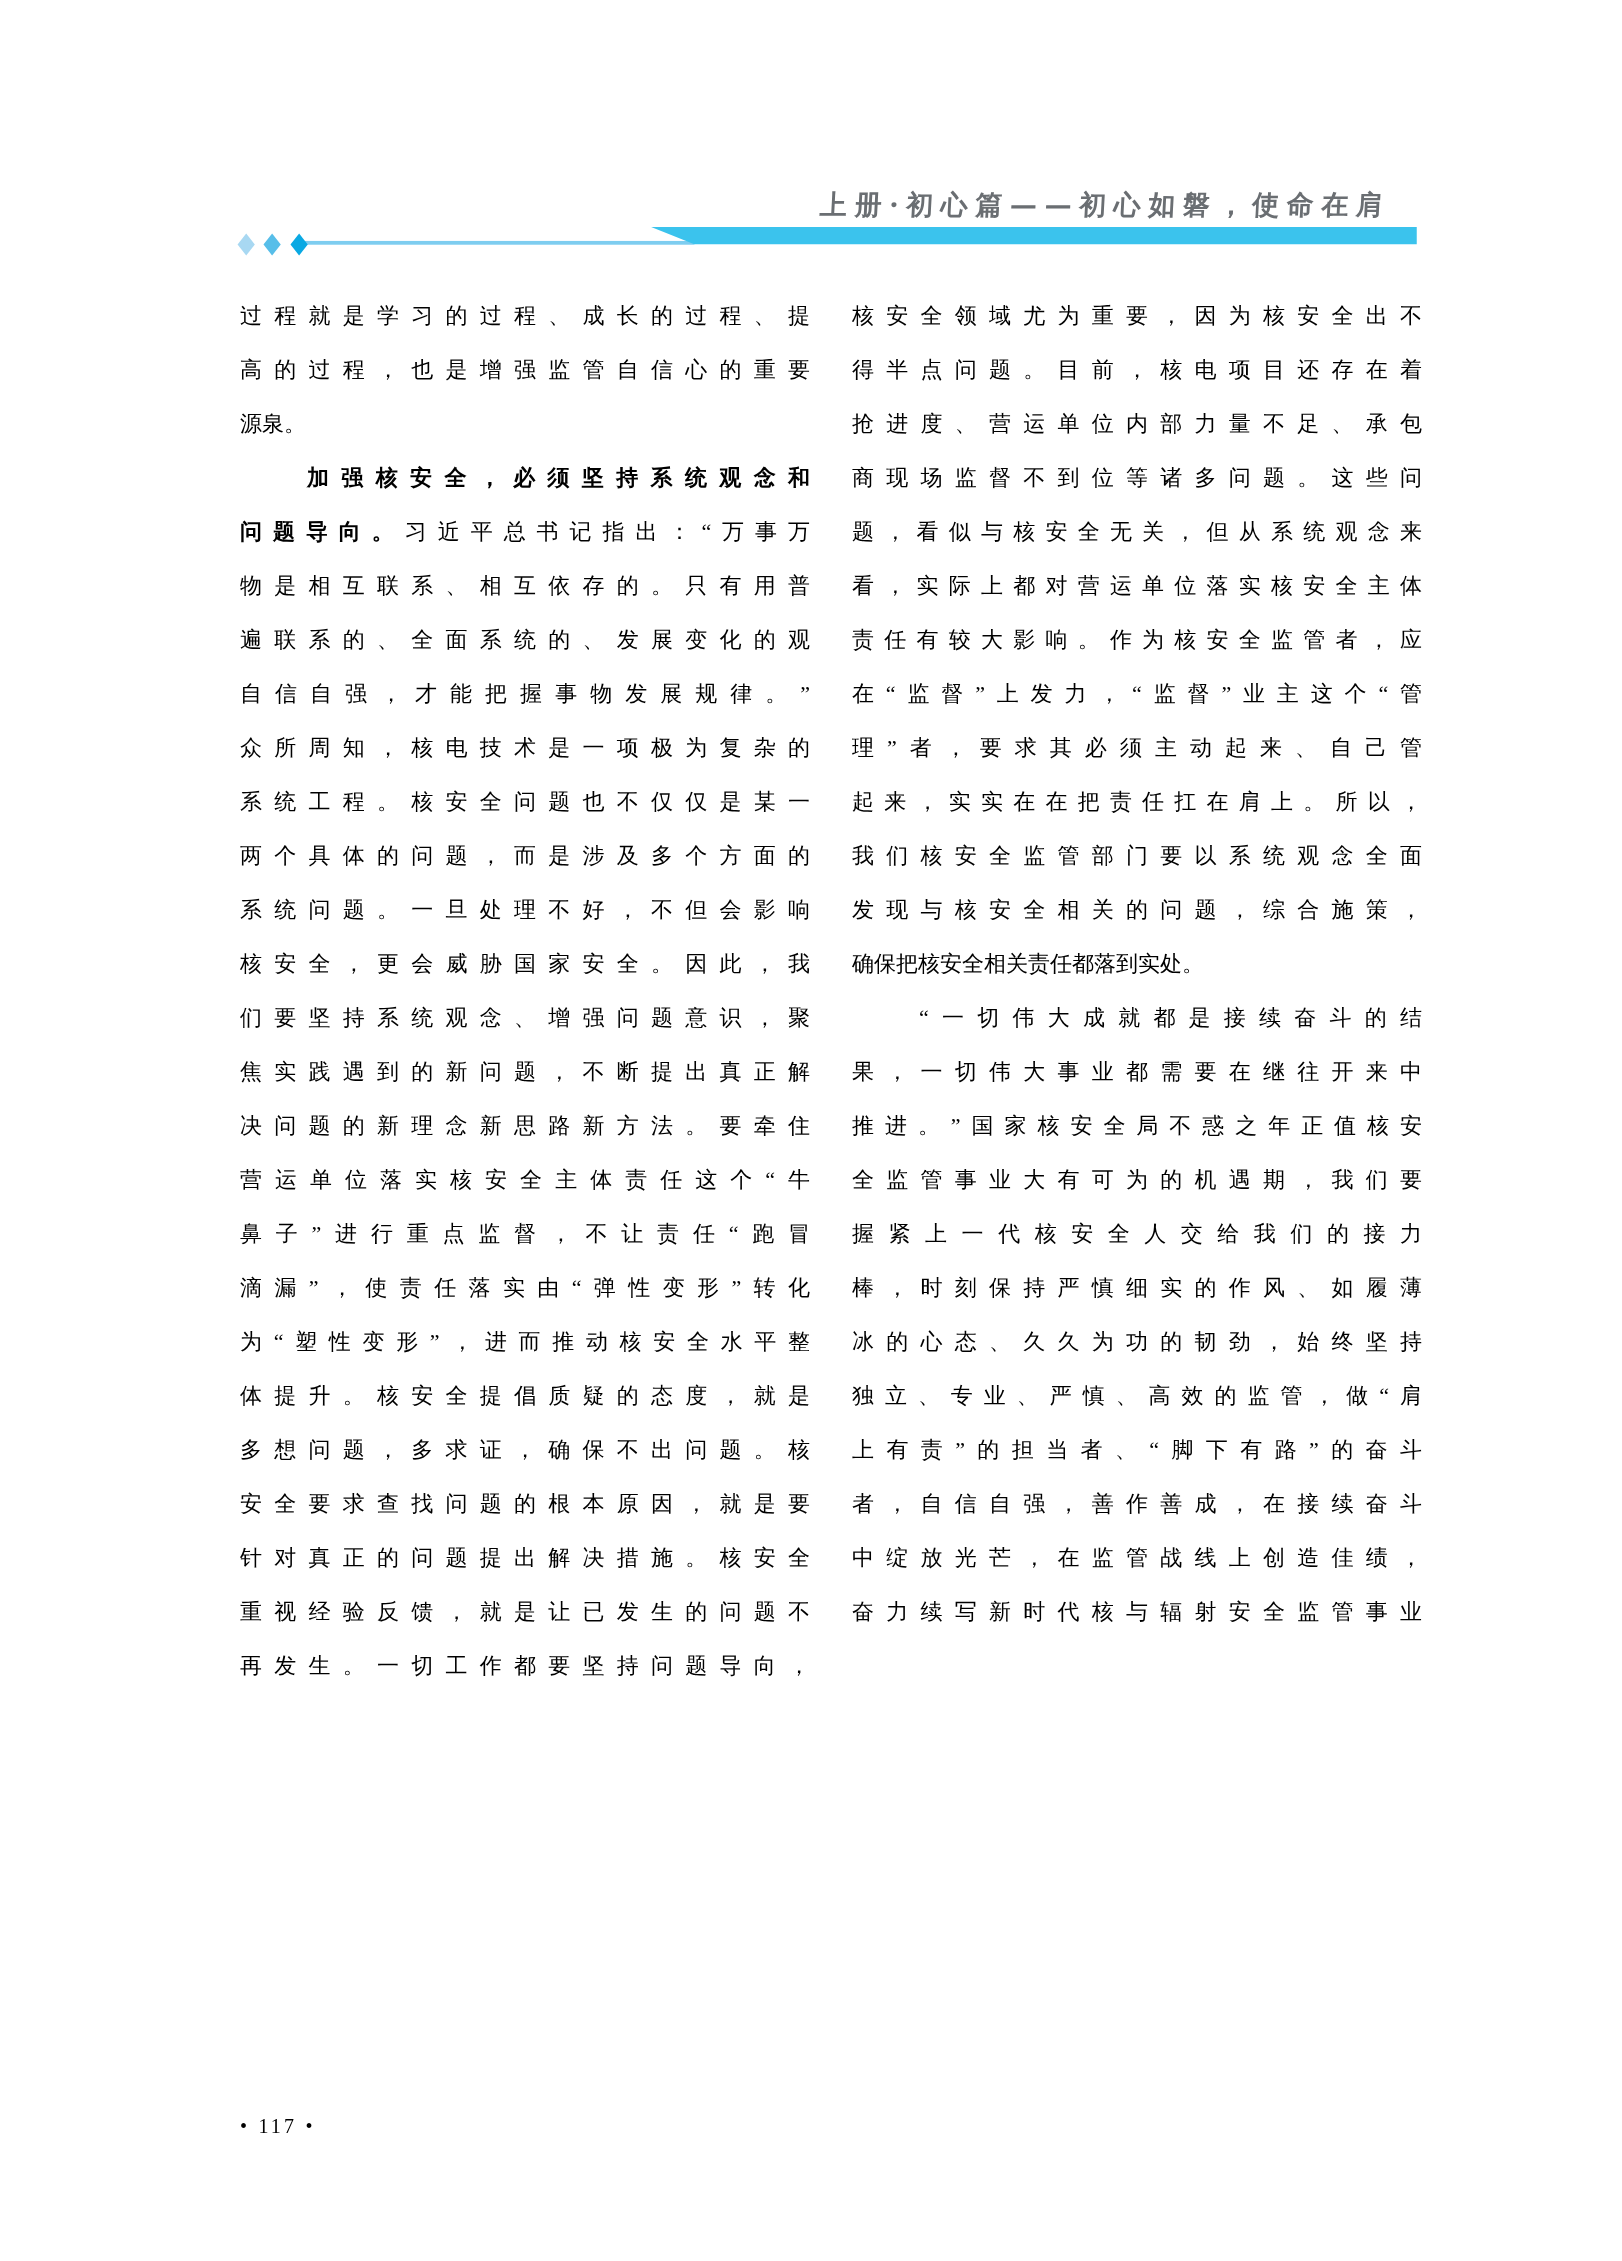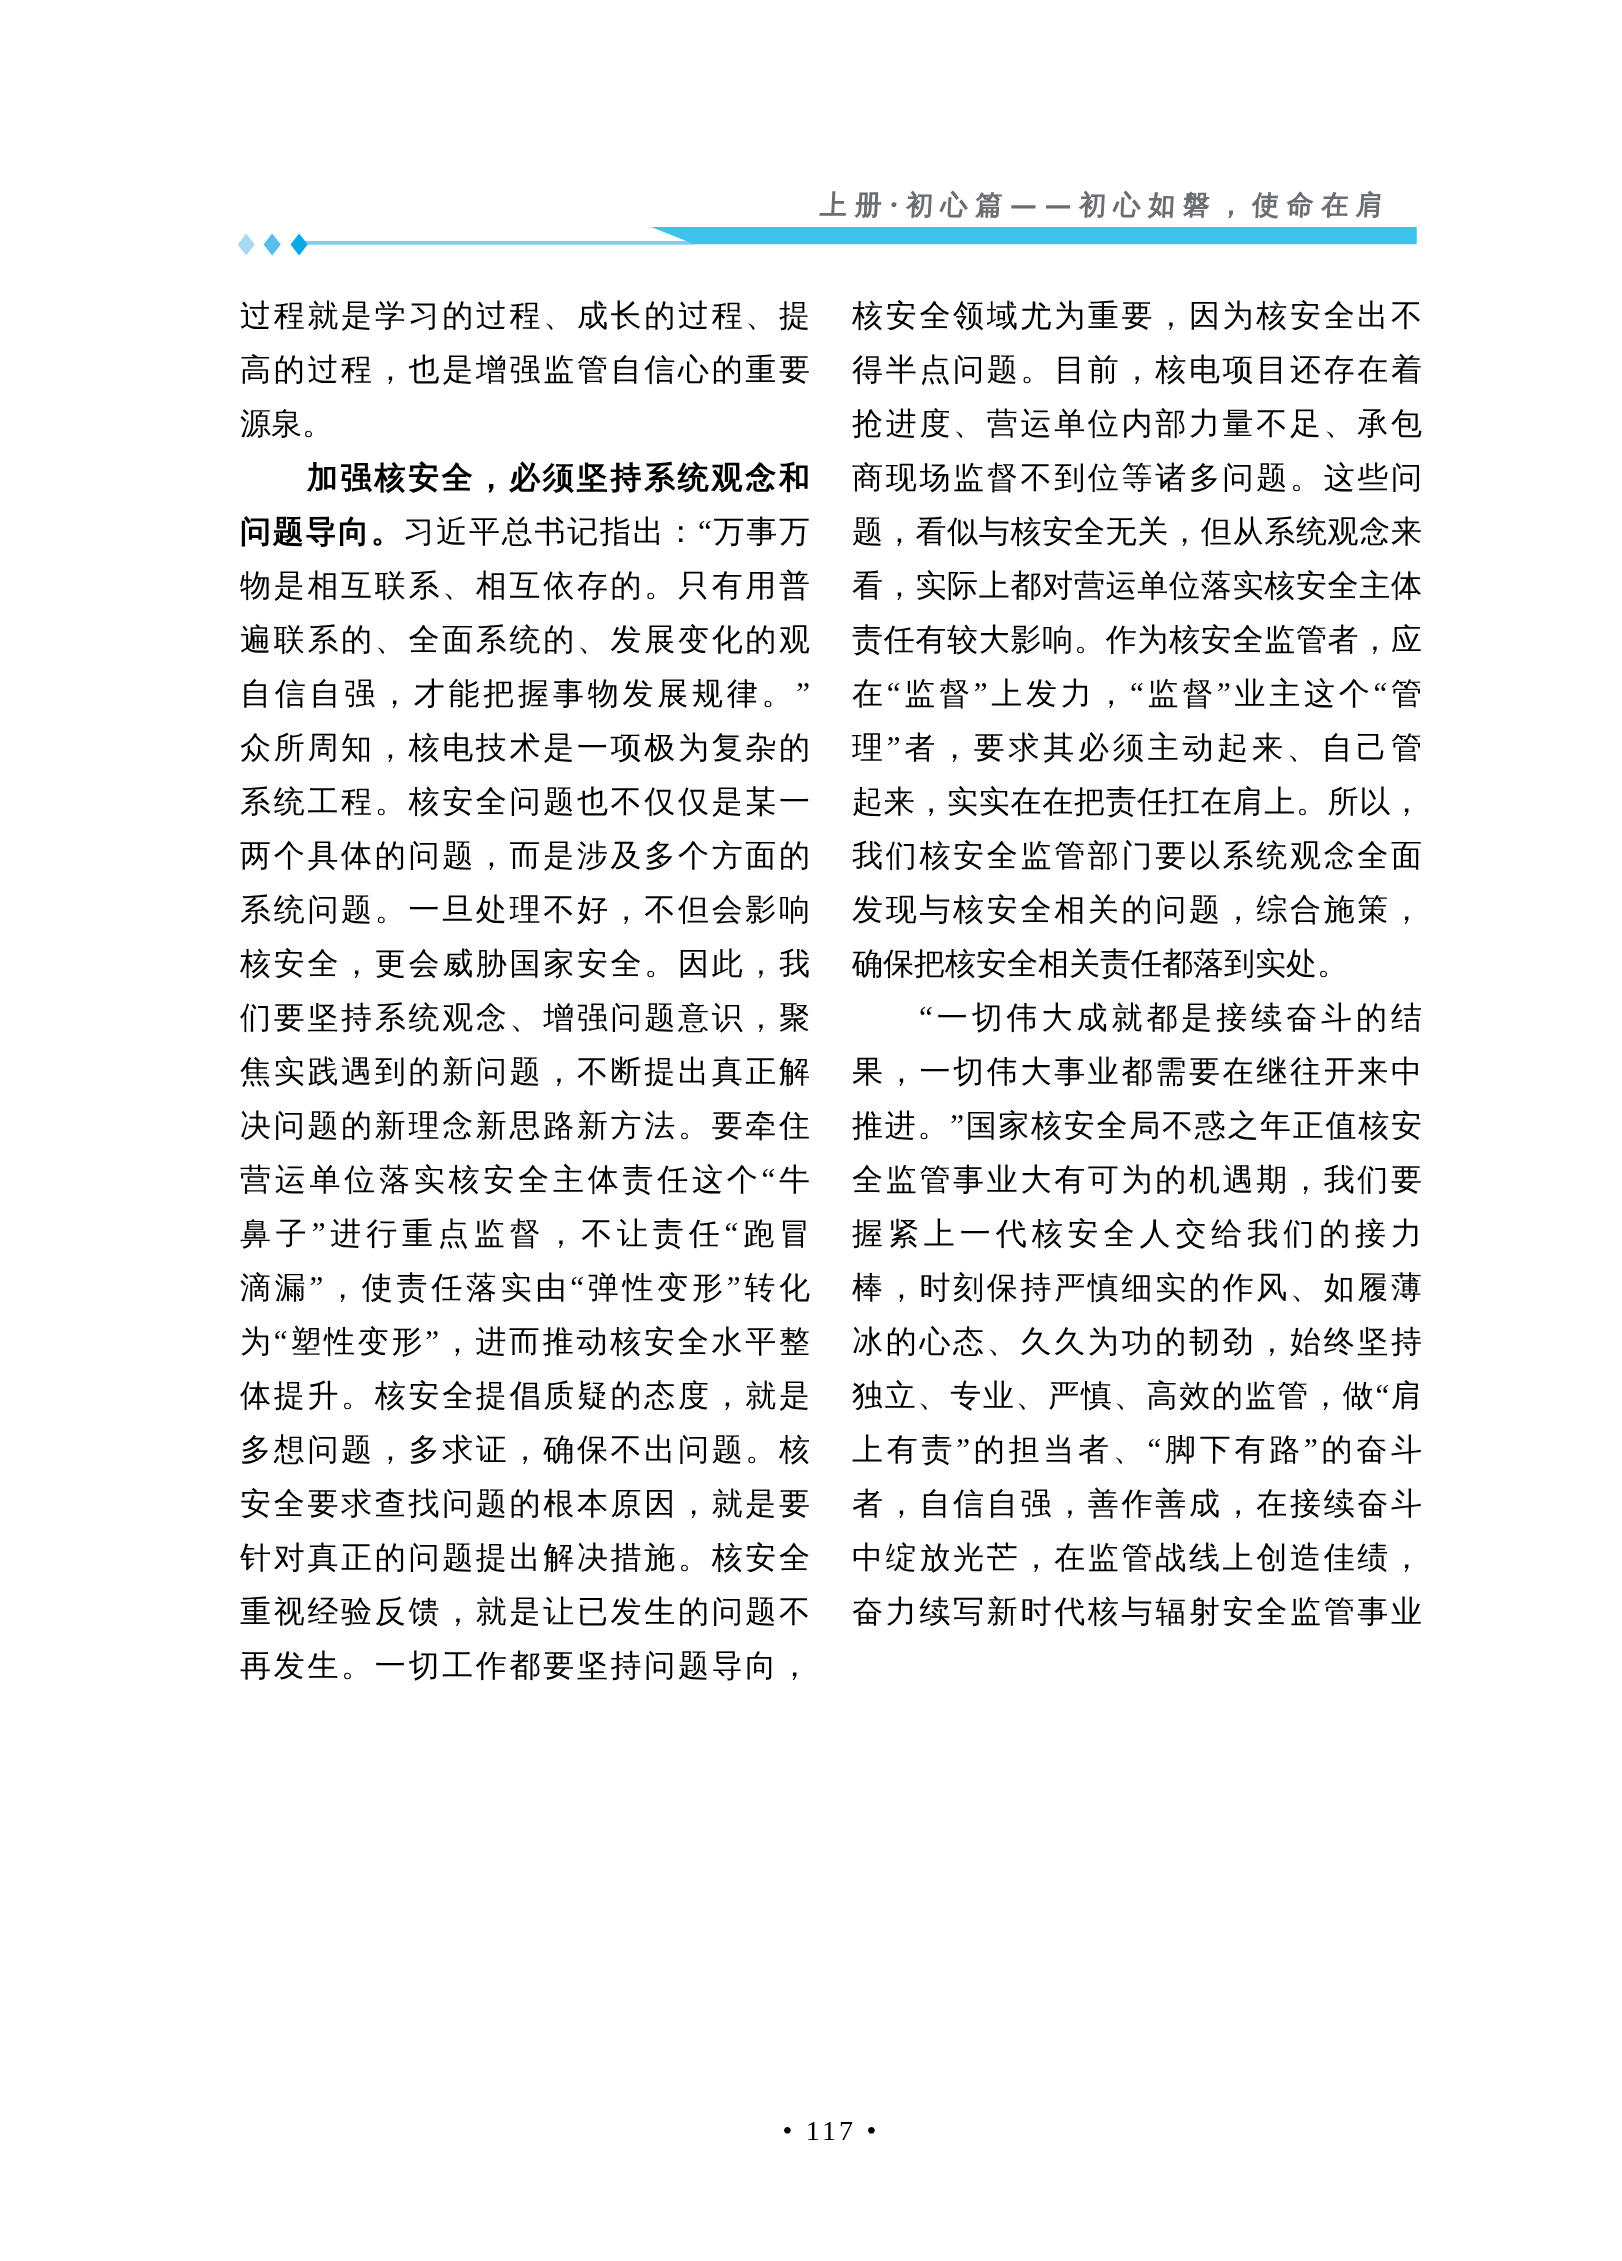--- a/index.html
+++ b/index.html
@@ -29,39 +29,38 @@
   .col{
     position:absolute;
     top:289px;
     width:570px;
   }
   .col.left{left:240px;}
   .col.right{left:852px;}
   .line{
     height:54px;
     line-height:54px;
-    font-size:31px;
+    font-size:22px;
     text-align:justify;
     text-align-last:justify;
     overflow:visible;
   }
   .line.end{text-align-last:left;}
   .line.indent{padding-left:67px;}
   .seg-bold{
     font-weight:bold;
     font-family:Liberation Mono, monospace;
   }
   
   .footer{
     position:absolute;
     left:240px;
     top:2115px;
     width:1182px;
-    text-align:center;
-    font-size:28px;
+    font-size:20px;
     letter-spacing:3.2px;
     color:#000;
   }
 </style>
 </head>
 <body>
 
 <div class="header-title">上册·初心篇——初心如磐，使命在肩</div>
 
 <svg class="deco" width="1623" height="65" viewBox="0 0 3006 120">

